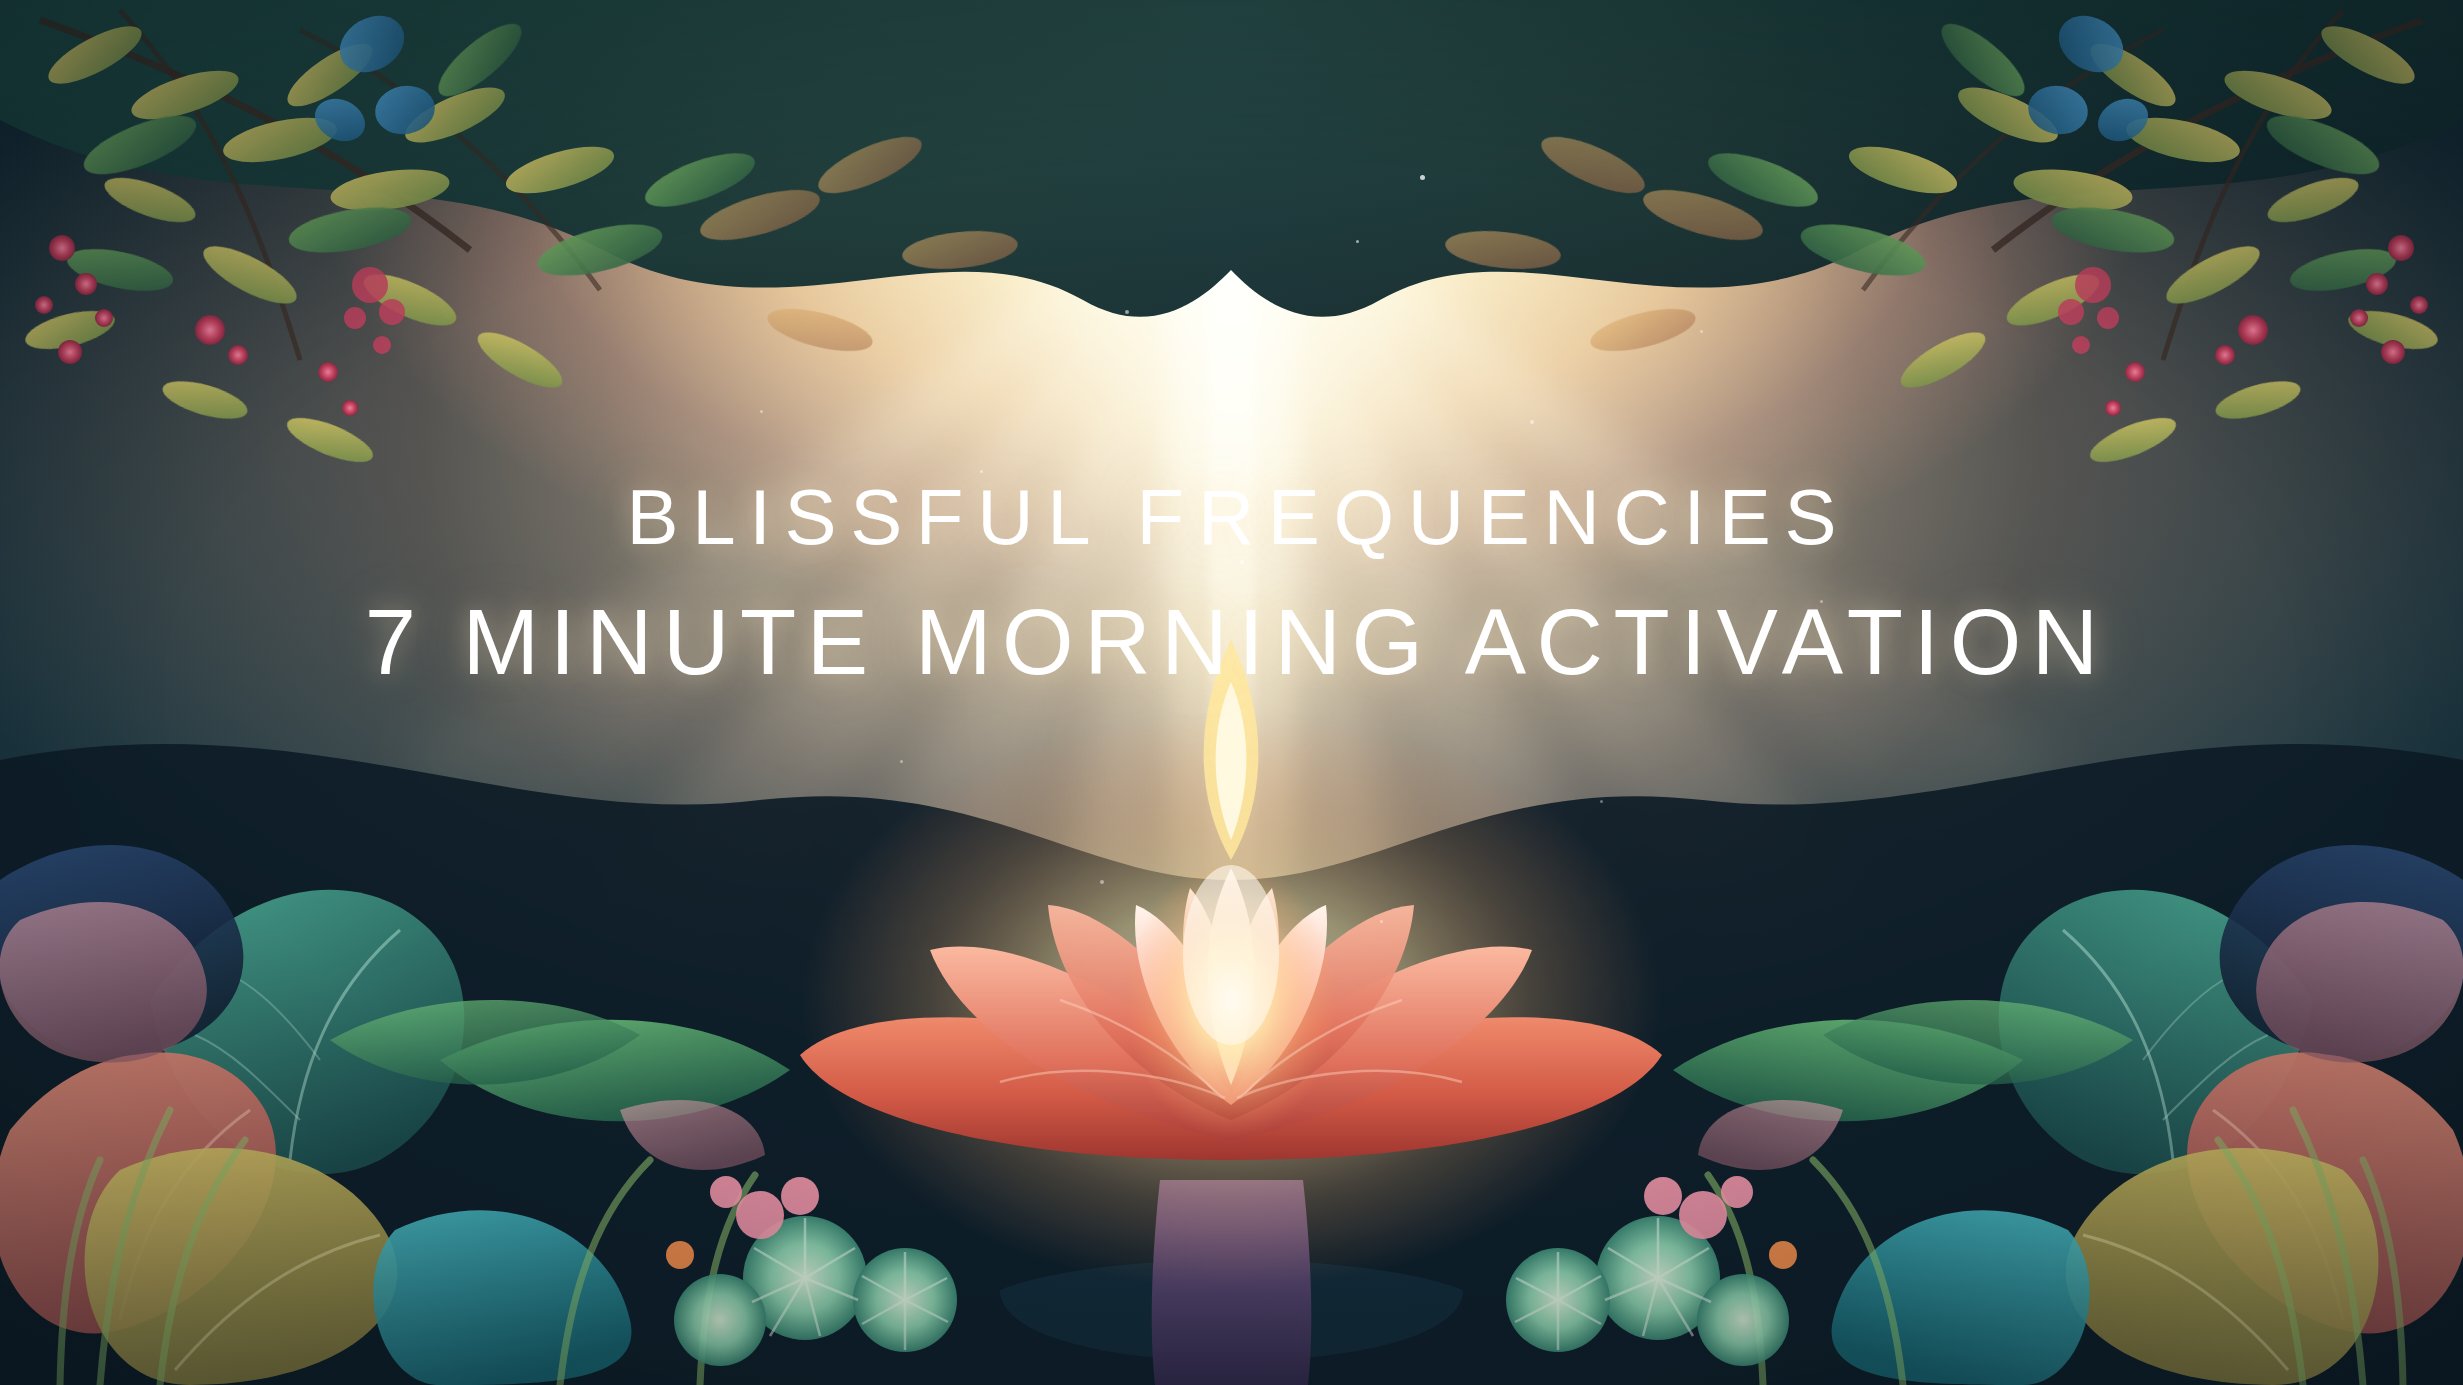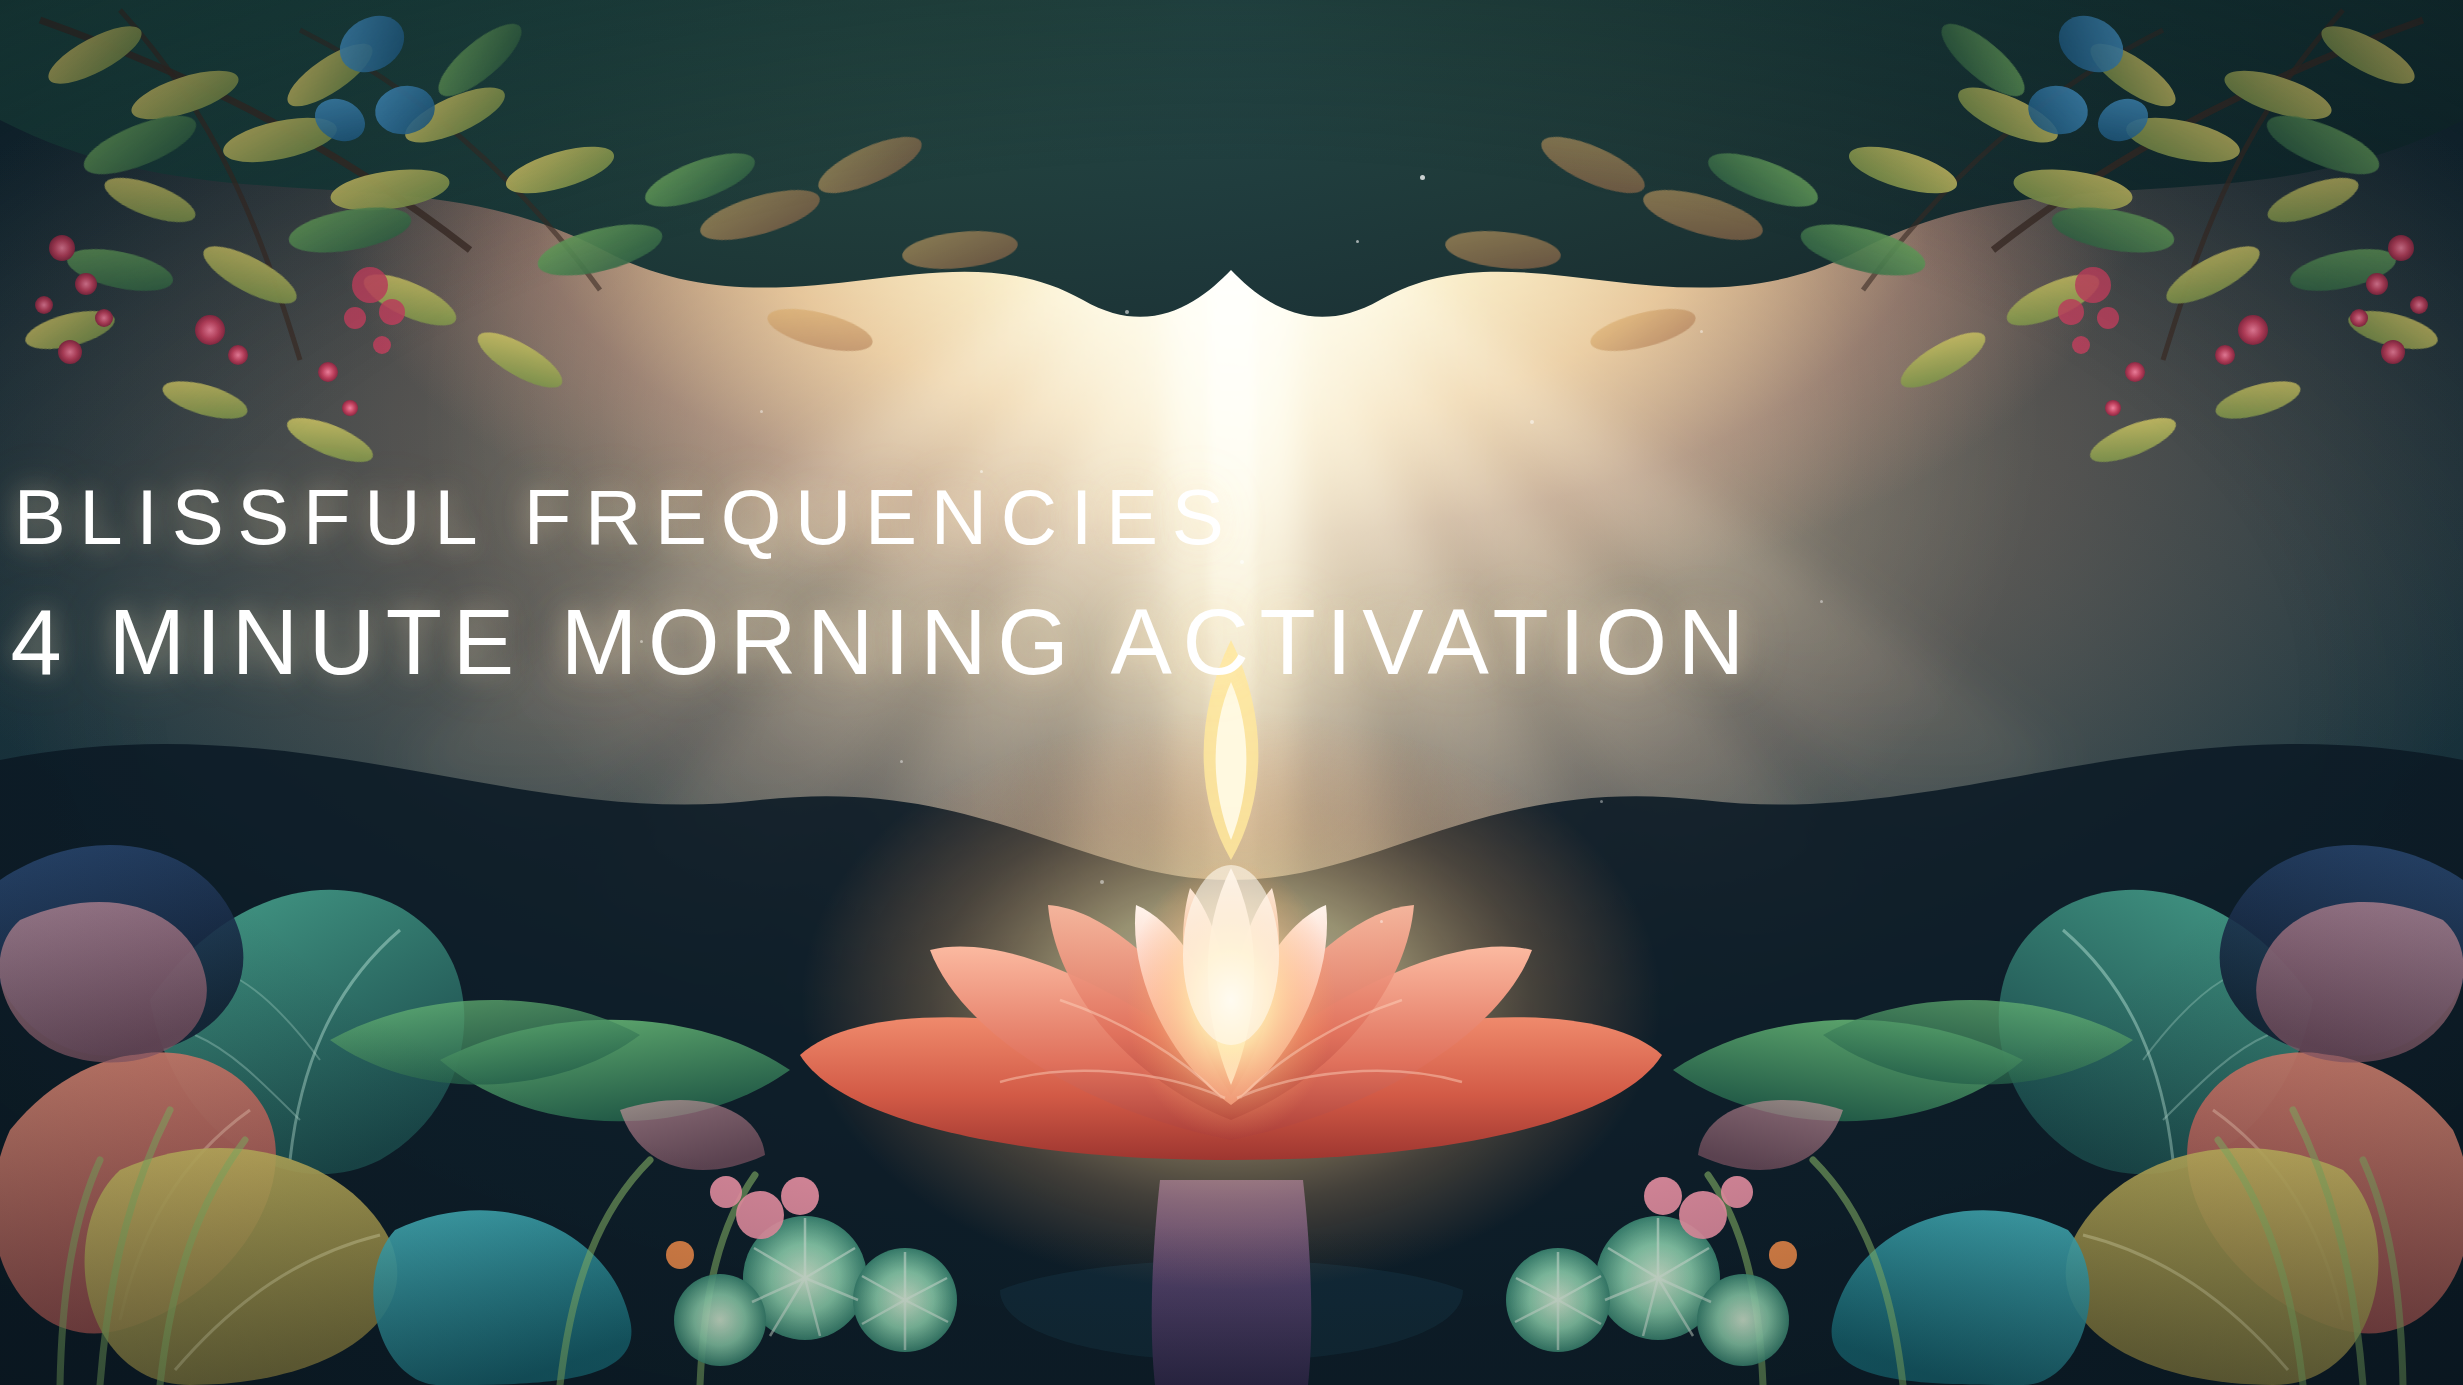--- a/index.html
+++ b/index.html
@@ -80,21 +80,21 @@
     border-radius:50%;
     background:#fff;
     filter:blur(.4px);
   }
 
   
   .titleblock{
     position:absolute;
     left:0; right:0;
     top:478px;
-    text-align:left;
+    text-align:center;
     pointer-events:none;
   }
   .t-line{
     display:block;
     color:#ffffff;
     font-weight:300;
     white-space:nowrap;
     text-shadow:0 0 26px rgba(255,235,195,.40), 0 0 60px rgba(255,220,170,.22);
     -webkit-font-smoothing:antialiased;
   }
@@ -449,16 +449,16 @@
     <div class="spark" style="left:1100px;top:880px;width:4px;height:4px;opacity:.55"></div>
     <div class="spark" style="left:1380px;top:920px;width:3px;height:3px;opacity:.5"></div>
     <div class="spark" style="left:760px;top:410px;width:3px;height:3px;opacity:.5"></div>
     <div class="spark" style="left:1700px;top:330px;width:3px;height:3px;opacity:.5"></div>
   </div>
 
   <div class="layer vignette"></div>
 
   <div class="titleblock">
     <span class="t-line t-main">BLISSFUL FREQUENCIES</span>
-    <span class="t-line t-sub">4 MINUTE MORNING ACTIVATION</span>
+    <span class="t-line t-sub">7 MINUTE MORNING ACTIVATION</span>
   </div>
 
 </div>
 
 </body></html>

